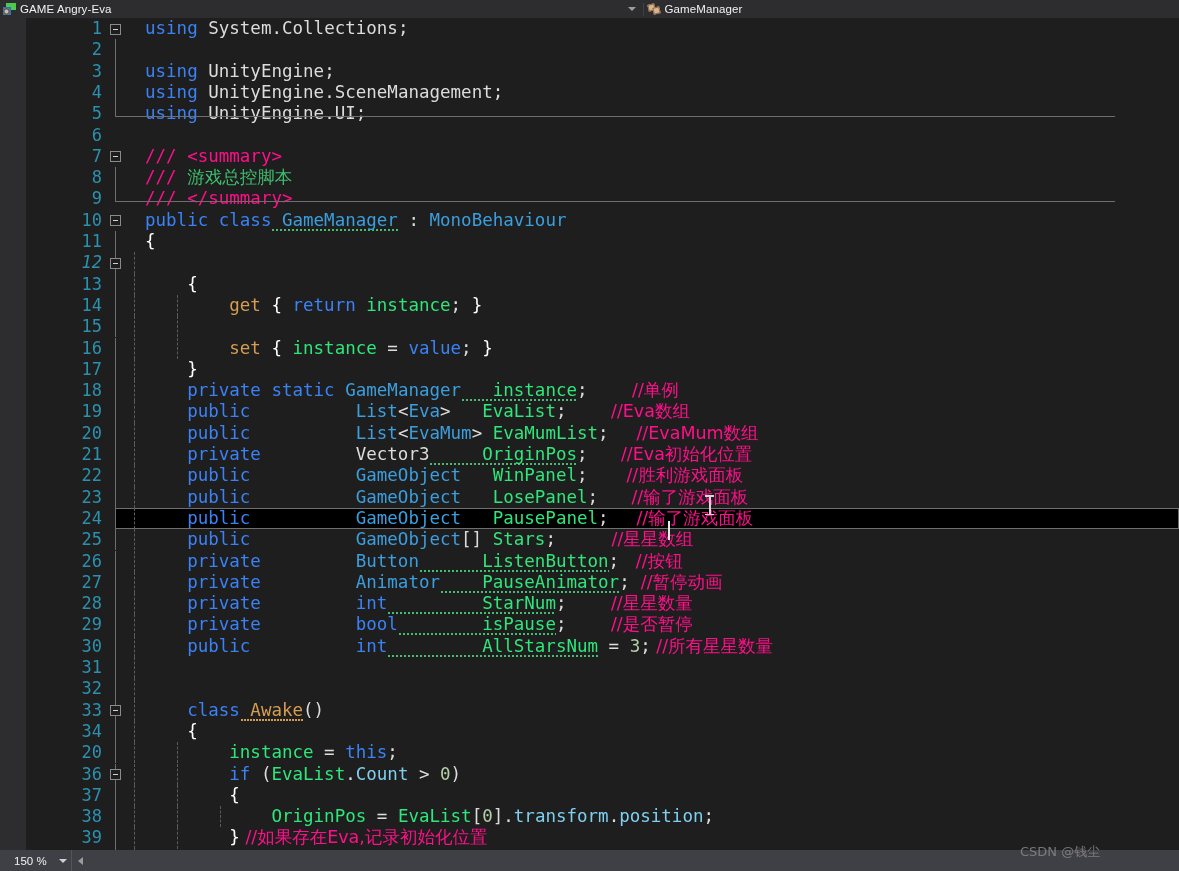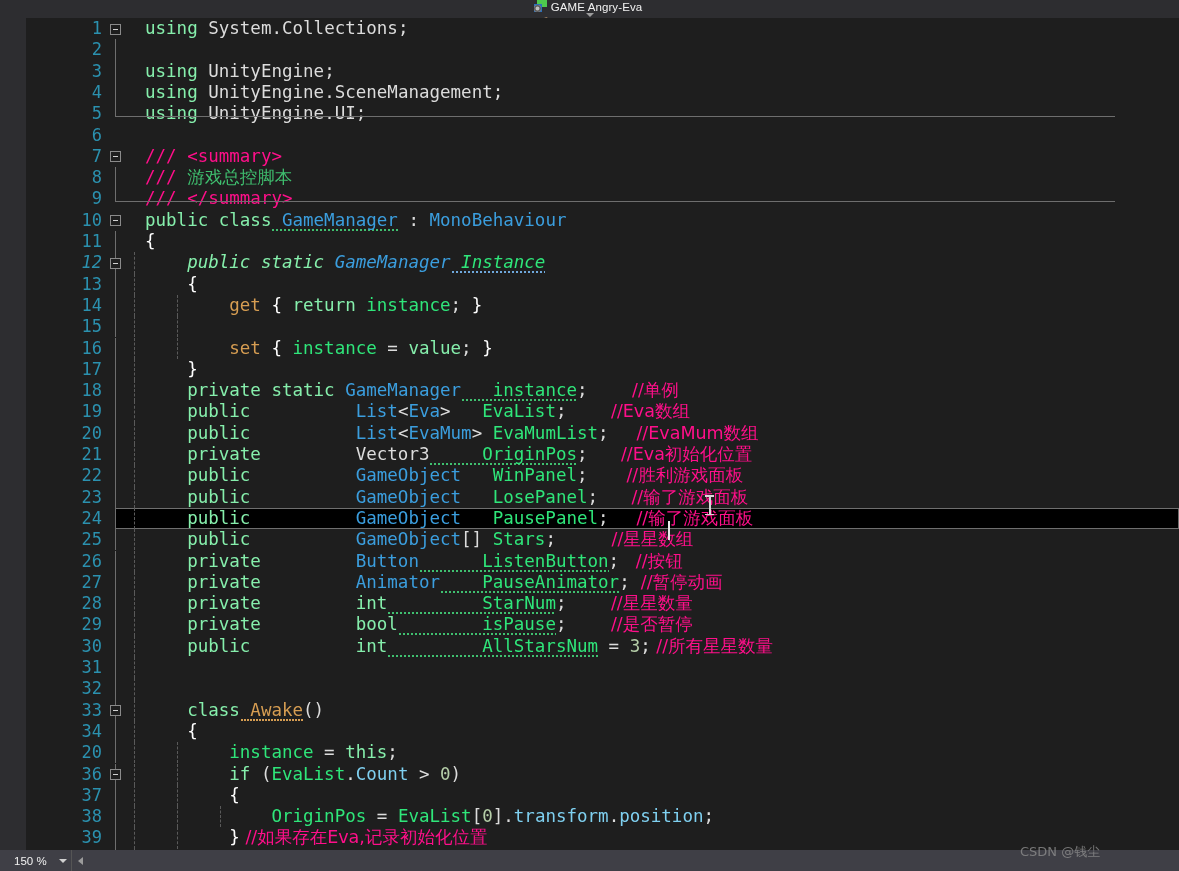--- a/index.html
+++ b/index.html
@@ -20,21 +20,20 @@
   
   .tabstrip {
     position: absolute; left: 0; top: 0;
     width: 1179px; height: 18px;
     background: #2d2d30;
     display: flex; align-items: center;
     font-family: "Liberation Sans", sans-serif;
     font-size: 11.5px;
     color: #f1f1f1;
     white-space: nowrap;
-    flex-direction: column;
   }
   .tab {
     display: flex; align-items: center;
     height: 18px;
     padding: 0 6px 0 3px;
     gap: 4px;
   }
   .tab.active { background: #2d2d30; }
   .tab-sep {
     width: 1px; height: 13px; background: #3f3f46;
@@ -185,21 +184,21 @@
 
   
   .ig {
     position: absolute;
     top: 0; width: 1px; height: 21.3px;
     border-left: 1px dashed #5a5a5a;
     z-index: 1;
   }
 
   
-  .kw    { color: #86efac; margin-top: 12px; }  
+  .kw    { color: #3b82f6; margin-top: 12px; }  
   .tcls  { color: #3b9ede; }  
   .ns    { color: #dcdcdc; }  
   .punc  { color: #dcdcdc; }  
   .brace { color: #ffffff; }
   .fld   { color: #2fe67a; }  
   .prop  { color: #2fe67a; }
   .meth  { color: #d69d52; }  
   .mem   { color: #7fd0f0; }  
   .num   { color: #b5cea8; }
   .cmt   { color: #ff0f8a; }  
@@ -361,21 +360,21 @@
         <div class="line" style="top: 21.3px; position: absolute; left: 0px; width: 1153px;"><div class="obar"></div><span class="ln">2</span></div>
         <div class="line" style="top: 42.6px; position: absolute; left: 0px; width: 1153px;"><div class="obar"></div><span class="ln">3</span><span class="code"><span class="kw">using</span><span class="ns"> UnityEngine</span><span class="punc">;</span></span></div>
         <div class="line" style="top: 63.9px; position: absolute; left: 0px; width: 1153px;"><div class="obar"></div><span class="ln">4</span><span class="code"><span class="kw">using</span><span class="ns"> UnityEngine</span><span class="punc">.</span><span class="ns">SceneManagement</span><span class="punc">;</span></span></div>
         <div class="line" style="top: 85.2px; position: absolute; left: 0px; width: 1153px;"><div class="obar-end"></div><span class="ln">5</span><span class="code"><span class="kw">using</span><span class="ns"> UnityEngine</span><span class="punc">.</span><span class="ns">UI</span><span class="punc">;</span></span></div>
         <div class="line" style="top: 106.5px; position: absolute; left: 0px; width: 1153px;"><span class="ln">6</span><span class="code"></span></div>
         <div class="line" style="top: 127.8px; position: absolute; left: 0px; width: 1153px;"><div class="fold"></div><span class="ln">7</span><span class="code"><span class="doc">/// </span><span class="doctag">&lt;summary&gt;</span></span></div>
         <div class="line" style="top: 149.1px; position: absolute; left: 0px; width: 1153px;"><div class="obar"></div><span class="ln">8</span><span class="code"><span class="doc">/// </span><span class="doctxt cn">游戏总控脚本</span></span></div>
         <div class="line" style="top: 170.4px; position: absolute; left: 0px; width: 1153px;"><div class="obar-end"></div><span class="ln">9</span><span class="code"><span class="doc">/// </span><span class="doctag">&lt;/summary&gt;</span></span></div>
         <div class="line" style="top: 191.7px; position: absolute; left: 0px; width: 1153px;"><div class="fold"></div><span class="ln">10</span><span class="code"><span class="kw">public</span><span class="kw"> class</span><span class="tcls sq-green"> GameManager</span><span class="punc"> : </span><span class="tcls">MonoBehaviour</span></span></div>
         <div class="line" style="top: 213px; position: absolute; left: 0px; width: 1153px;"><div class="obar"></div><span class="ln">11</span><span class="code"><span class="brace">{</span></span></div>
-        <div class="line" style="top: 234.3px; position: absolute; left: 0px; width: 1153px; font-style: italic;"><div class="obar"></div><div class="ig" style="left: 108px;"></div><div class="fold"></div><span class="ln">12</span><span class="code"><span class="kw">    public</span><span class="kw"> static</span><span class="tcls"> GameManager</span><span class="prop sq-blue"> Instance</span></span></div>
+        <div class="line" style="top: 234.3px; position: absolute; left: 0px; width: 1153px; font-style: italic;"><div class="obar"></div><div class="ig" style="left: 108px;"></div><div class="fold"></div><span class="ln">12</span></div>
         <div class="line" style="top: 255.6px; position: absolute; left: 0px; width: 1153px;"><div class="obar"></div><div class="ig" style="left: 108px;"></div><span class="ln">13</span><span class="code"><span class="brace">    {</span></span></div>
         <div class="line" style="top: 276.9px; position: absolute; left: 0px; width: 1153px;"><div class="obar"></div><div class="ig" style="left: 108px;"></div><div class="ig" style="left: 151px;"></div><span class="ln">14</span><span class="code"><span class="meth">        get</span><span class="brace"> { </span><span class="kw">return</span><span class="fld"> instance</span><span class="punc">;</span><span class="brace"> }</span></span></div>
         <div class="line" style="top: 298.2px; position: absolute; left: 0px; width: 1153px; padding-left: 36px;"><div class="obar"></div><div class="ig" style="left: 108px;"></div><div class="ig" style="left: 151px;"></div><span class="ln">15</span><span class="code"></span></div>
         <div class="line" style="top: 319.5px; position: absolute; left: 0px; width: 1153px;"><div class="obar"></div><div class="ig" style="left: 108px;"></div><div class="ig" style="left: 151px;"></div><span class="ln">16</span><span class="code"><span class="meth">        set</span><span class="brace"> { </span><span class="fld">instance</span><span class="punc"> = </span><span class="kw">value</span><span class="punc">;</span><span class="brace"> }</span></span></div>
         <div class="line" style="top: 340.8px; position: absolute; left: 0px; width: 1153px;"><div class="obar"></div><div class="ig" style="left: 108px;"></div><span class="ln">17</span><span class="code"><span class="brace">    }</span></span></div>
         <div class="line" style="top: 362.1px; position: absolute; left: 0px; width: 1153px;"><div class="obar"></div><div class="ig" style="left: 108px;"></div><span class="ln">18</span><span class="code"><span class="kw">    private</span><span class="kw"> static</span><span class="tcls"> GameManager</span><span class="fld sq-green">   instance</span><span class="punc">;</span><span class="cmt cn">        //单例</span></span></div>
         <div class="line" style="top: 383.4px; position: absolute; left: 0px; width: 1153px;"><div class="obar"></div><div class="ig" style="left: 108px;"></div><span class="ln">19</span><span class="code"><span class="kw">    public</span><span class="tcls">          List</span><span class="punc">&lt;</span><span class="tcls">Eva</span><span class="punc">&gt;</span><span class="fld">   EvaList</span><span class="punc">;</span><span class="cmt cn">        //Eva数组</span></span></div>
         <div class="line" style="top: 404.7px; position: absolute; left: 0px; width: 1153px;"><div class="obar"></div><div class="ig" style="left: 108px;"></div><span class="ln">20</span><span class="code"><span class="kw">    public</span><span class="tcls">          List</span><span class="punc">&lt;</span><span class="tcls">EvaMum</span><span class="punc">&gt;</span><span class="fld"> EvaMumList</span><span class="punc">;</span><span class="cmt cn">     //EvaMum数组</span></span></div>
         <div class="line" style="top: 426px; position: absolute; left: 0px; width: 1153px;"><div class="obar"></div><div class="ig" style="left: 108px;"></div><span class="ln">21</span><span class="code"><span class="kw">    private</span><span class="ns">         Vector3</span><span class="fld sq-green">     OriginPos</span><span class="punc">;</span><span class="cmt cn">      //Eva初始化位置</span></span></div>
         <div class="line" style="top: 447.3px; position: absolute; left: 0px; width: 1153px;"><div class="obar"></div><div class="ig" style="left: 108px;"></div><span class="ln">22</span><span class="code"><span class="kw">    public</span><span class="tcls">          GameObject</span><span class="fld">   WinPanel</span><span class="punc">;</span><span class="cmt cn">       //胜利游戏面板</span></span></div>

